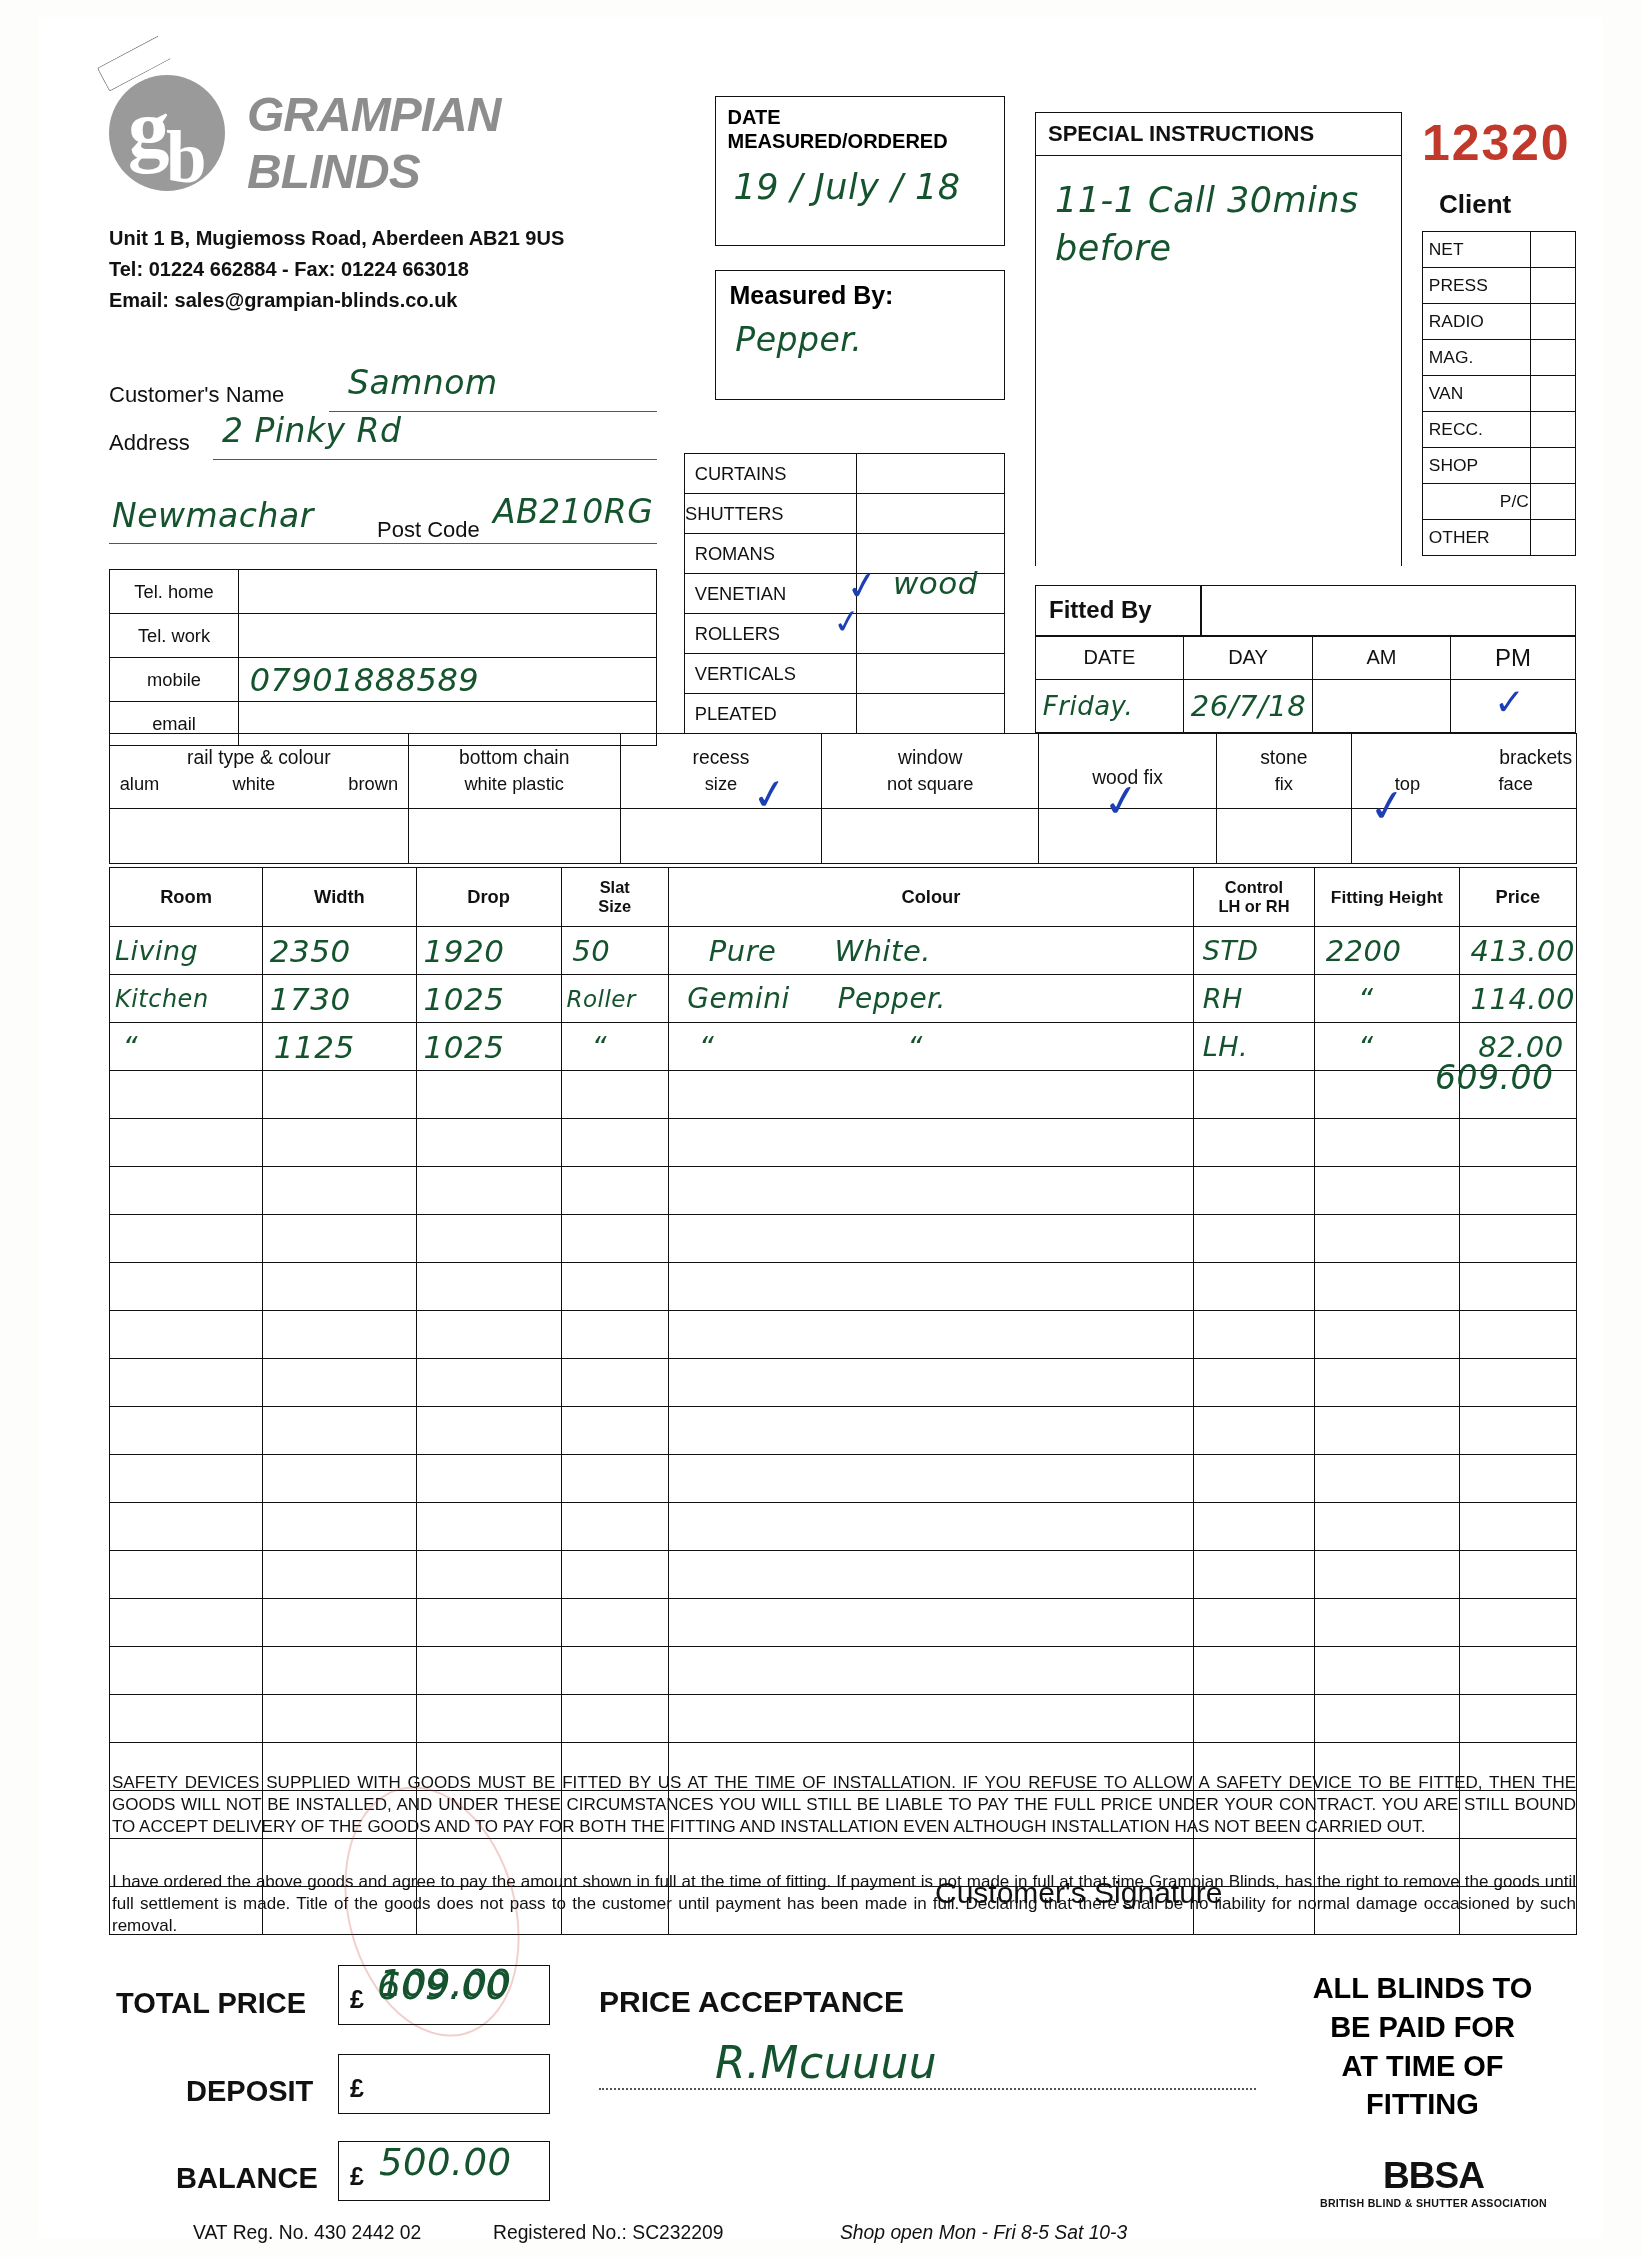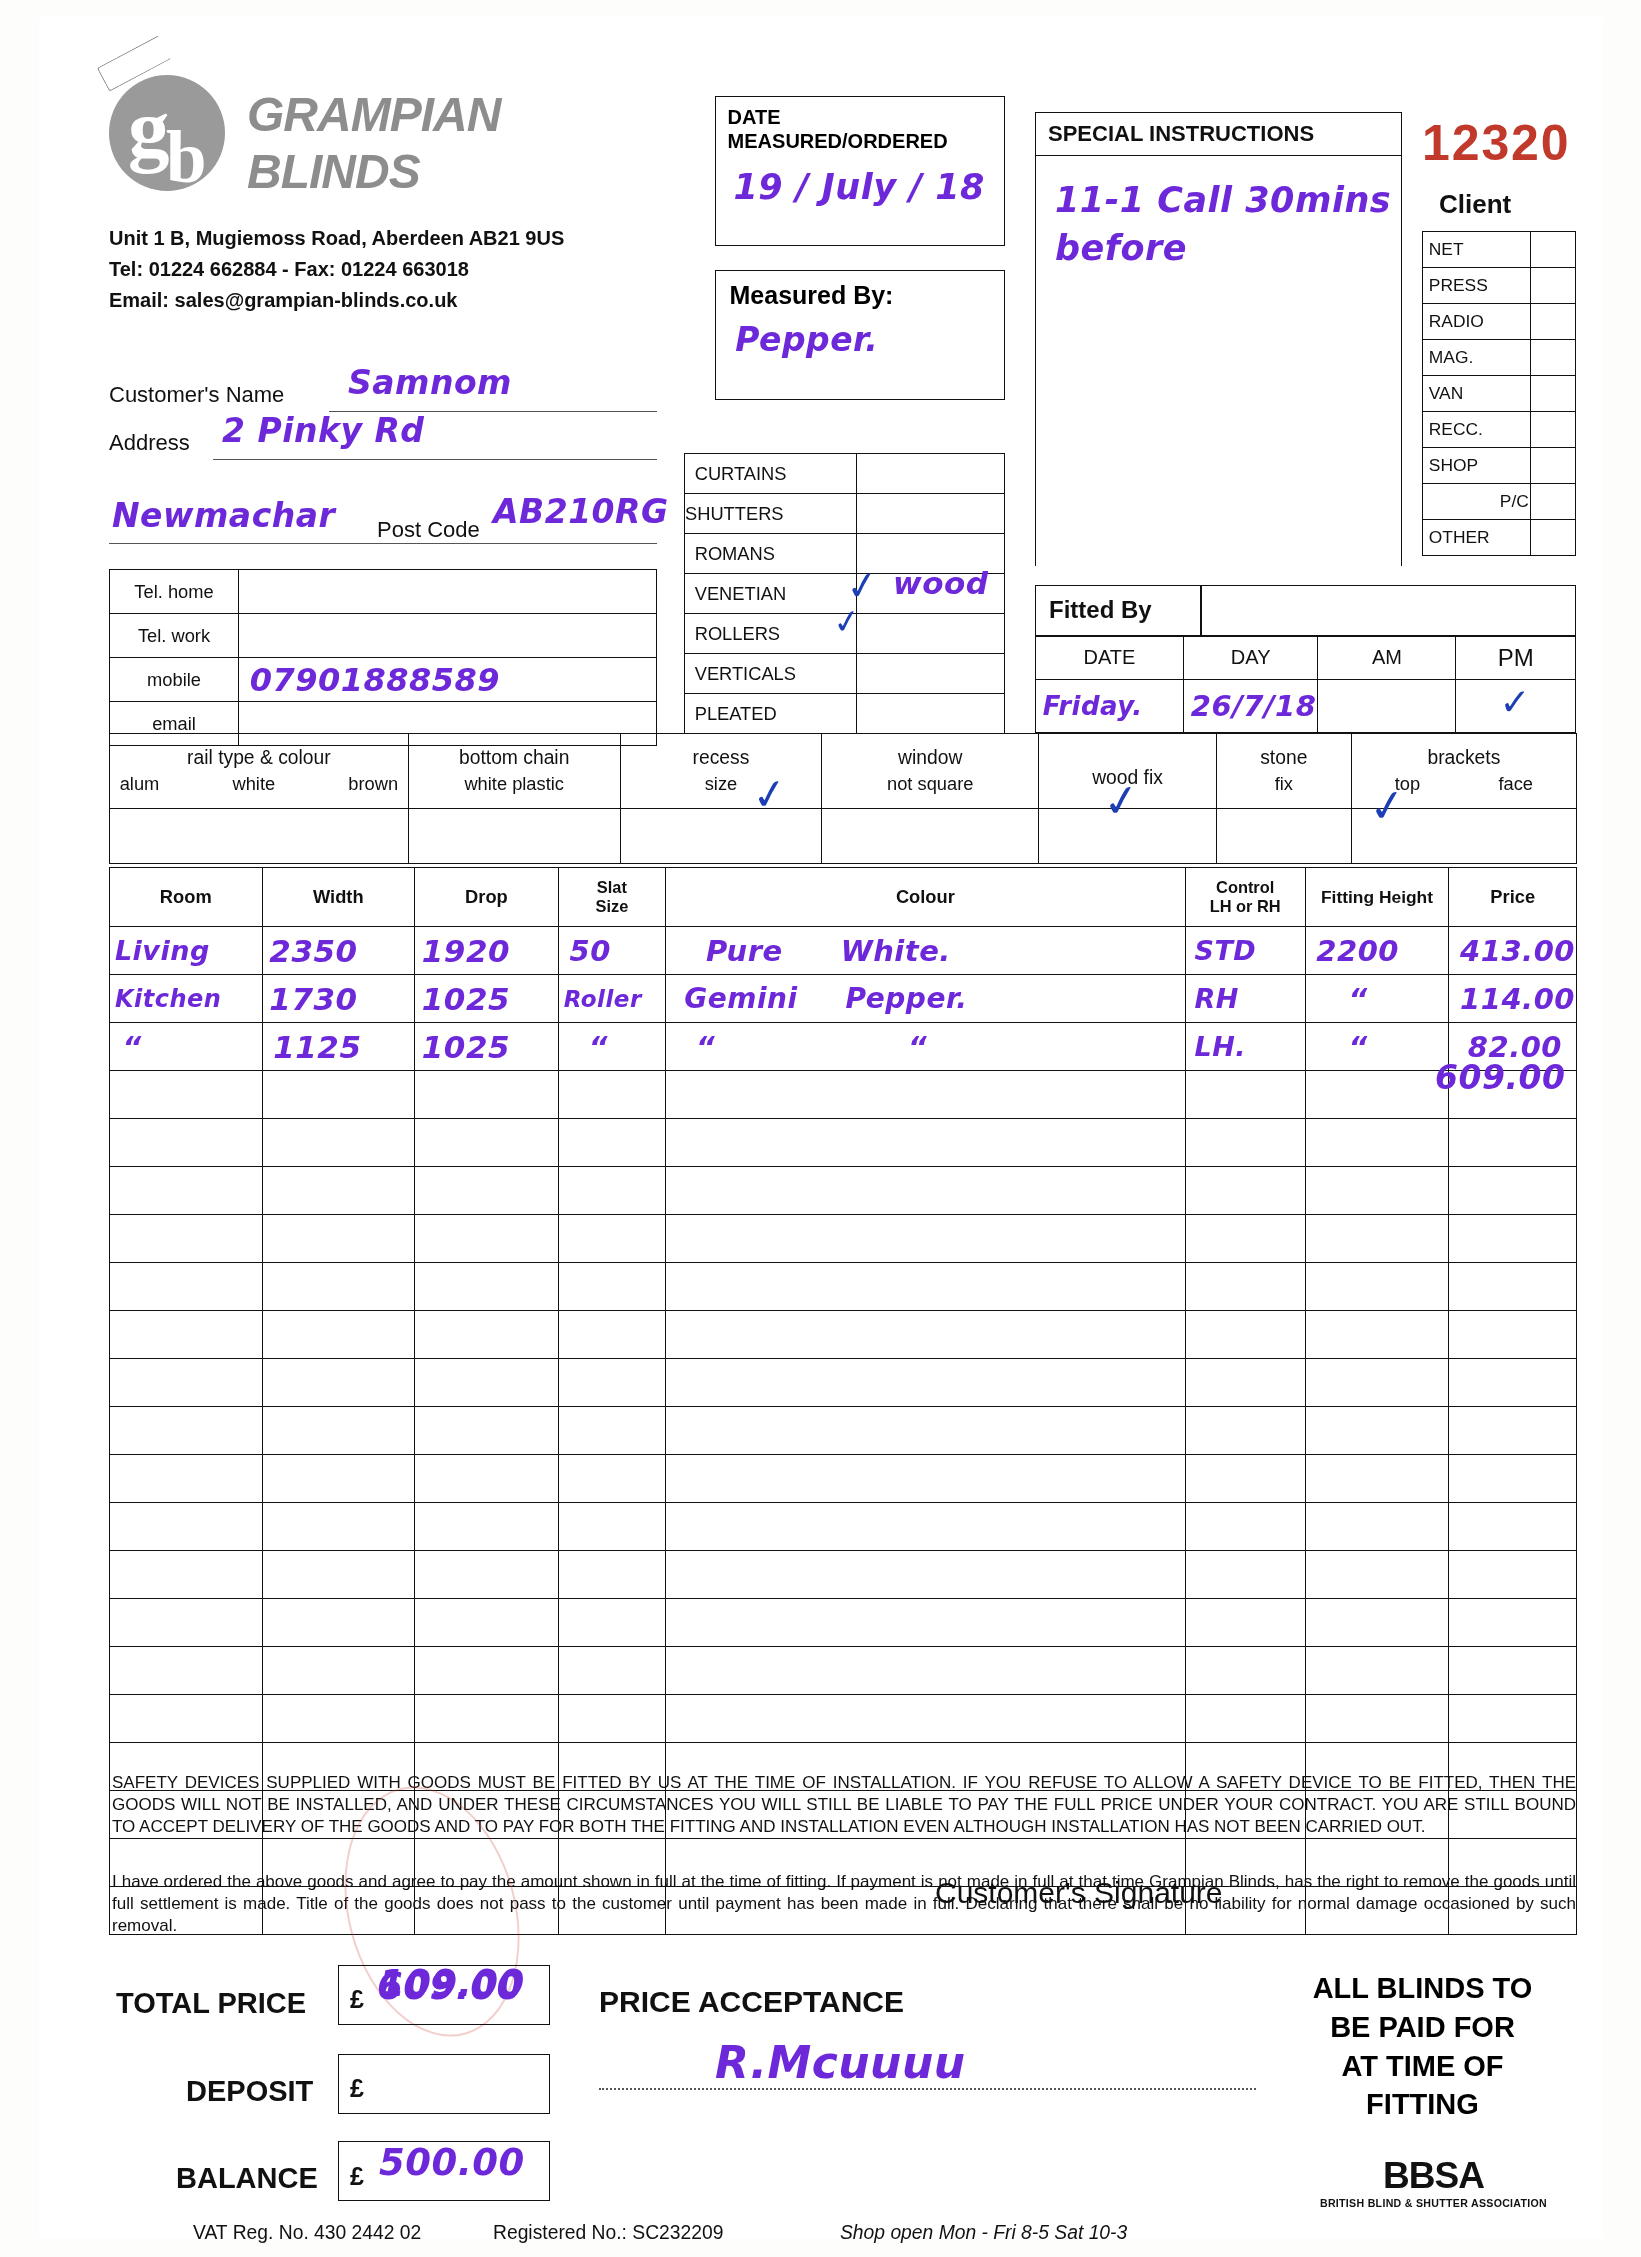--- a/index.html
+++ b/index.html
@@ -7,23 +7,23 @@
   .page{
     width:1641px;height:2257px;background:#fdfdfb;position:relative;
     overflow:hidden;
   }
   .sheet{
     position:absolute;left:39px;top:17.4px;width:1564px;height:2221px;
     background:#ffffff;
   }
   .hand{
     font-family:"DejaVu Sans",sans-serif;
-    color:#6d28d9;
+    color:#14532d;
     font-style:italic;
-    font-weight:700;
+    font-weight:400;
     letter-spacing:0.5px;
   }
   .hand.big{font-size:33px;}
   .box{position:absolute;border:1.9px solid #111;box-sizing:border-box;}
   .lbl{position:absolute;font-size:18.3px;color:#111;}
   .bold{font-weight:bold;}
   .ctr{text-align:center;}
 
   
   .logo-circle{
@@ -263,21 +263,21 @@
           <div style="font-size:19.3px;">window</div>
           <div style="font-size:18.3px;padding-top:3.9px;">not square</div>
         </td>
         <td class="ctr" style="width:169px;padding:3.9px;">
           <div style="font-size:19.3px;padding-top:13.5px;">wood fix</div>
         </td>
         <td class="ctr" style="width:126px;padding:3.9px;">
           <div style="font-size:19.3px;">stone</div>
           <div style="font-size:18.3px;padding-top:3.9px;">fix</div>
         </td>
-        <td class="ctr" style="padding:3.9px;">
+        <td class="ctr" style="padding:3.9px;text-align:right;">
           <div style="font-size:19.3px;">brackets</div>
           <div style="display:flex;justify-content:space-around;padding-top:3.9px;font-size:18.3px;">
             <span>top</span>
             <span>face</span>
           </div>
         </td>
       </tr>
       <tr>
         <td style="height:52px;"></td>
         <td></td>

